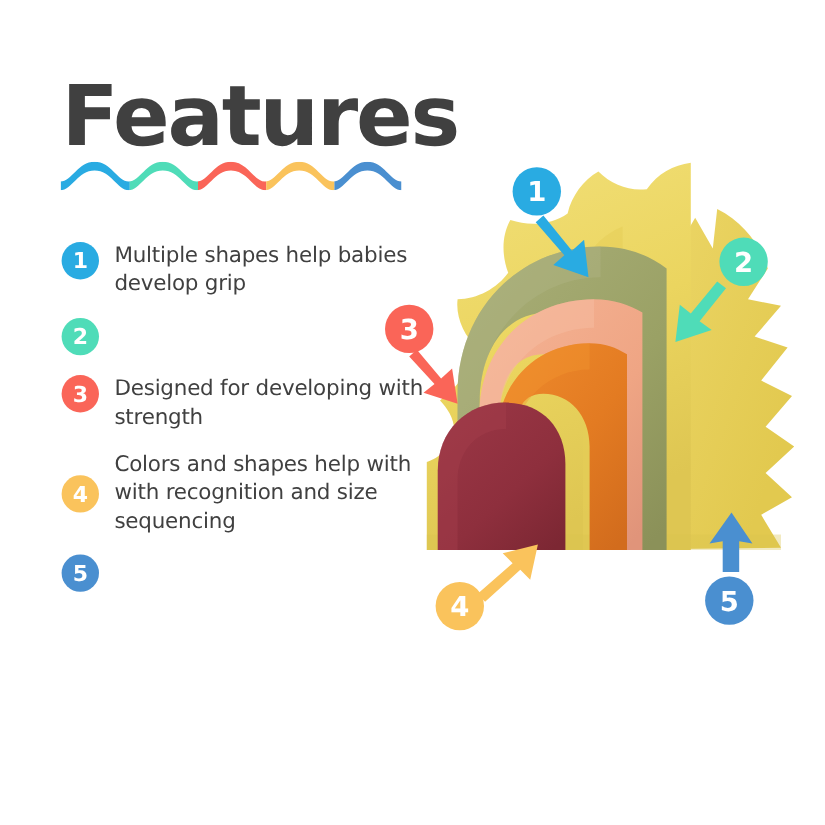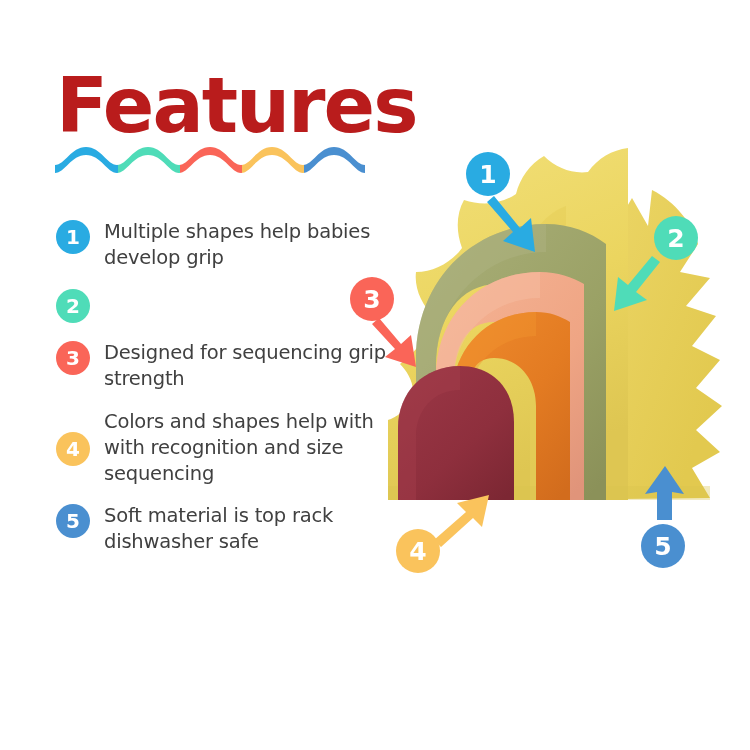--- a/index.html
+++ b/index.html
@@ -13,21 +13,21 @@
   #stage { position:absolute; inset:0; width:750px; height:750px; }
 
   
   .title {
     position:absolute;
     left:56px; top:68px;
     font-family:"DejaVu Sans", sans-serif;
     font-weight:bold;
     font-size:76px;
     letter-spacing:-2px;
-    color:#b91c1c;
+    color:#404040;
     line-height:1.0;
   }
   .wave { position:absolute; left:55px; top:139px; width:312px; height:36px; }
 
   
   .feat-list { position:absolute; left:56px; top:218px; width:340px; }
   .feat {
     position:relative;
     display:flex;
     align-items:flex-start;
@@ -115,31 +115,30 @@
       <div class="badge" style="background:#29ABE2">1</div>
       <div class="feat-text">Multiple shapes help babies develop grip</div>
     </div>
 
     <div class="feat feat-2">
       <div class="badge" style="background:#4FDCB8">2</div>
     </div>
 
     <div class="feat feat-3">
       <div class="badge" style="background:#FA6558">3</div>
-      <div class="feat-text">Designed for sequencing grip strength</div>
+      <div class="feat-text">Designed for developing with strength</div>
     </div>
 
     <div class="feat feat-4">
       <div class="badge" style="background:#FAC35C">4</div>
       <div class="feat-text">Colors and shapes help with with recognition and size sequencing</div>
     </div>
 
     <div class="feat feat-5">
       <div class="badge" style="background:#4A8FD0">5</div>
-      <div class="feat-text">Soft material is top rack dishwasher safe</div>
     </div>
 
   </div>
 
   <svg class="product" viewBox="0 0 360 470" preserveAspectRatio="none">
     <defs>
       <linearGradient id="gYel" x1="0" y1="0" x2="0.3" y2="1">
         <stop offset="0%" stop-color="#F2E07A"></stop>
         <stop offset="55%" stop-color="#EBD55F"></stop>
         <stop offset="100%" stop-color="#DEC652"></stop>

